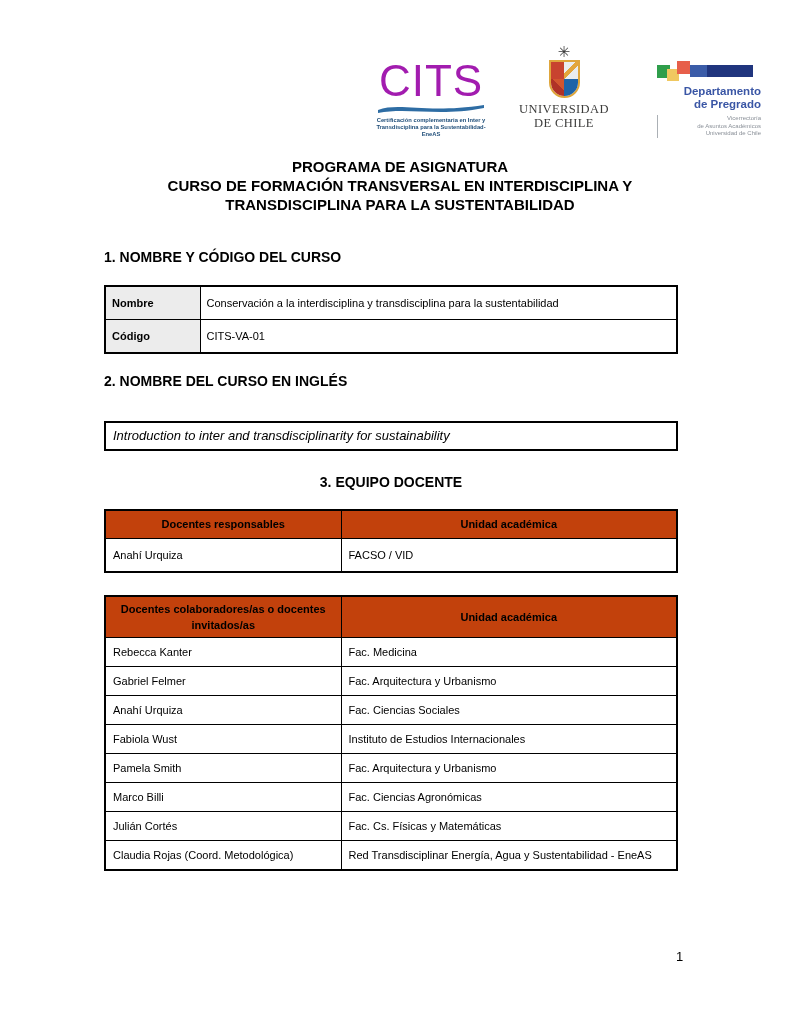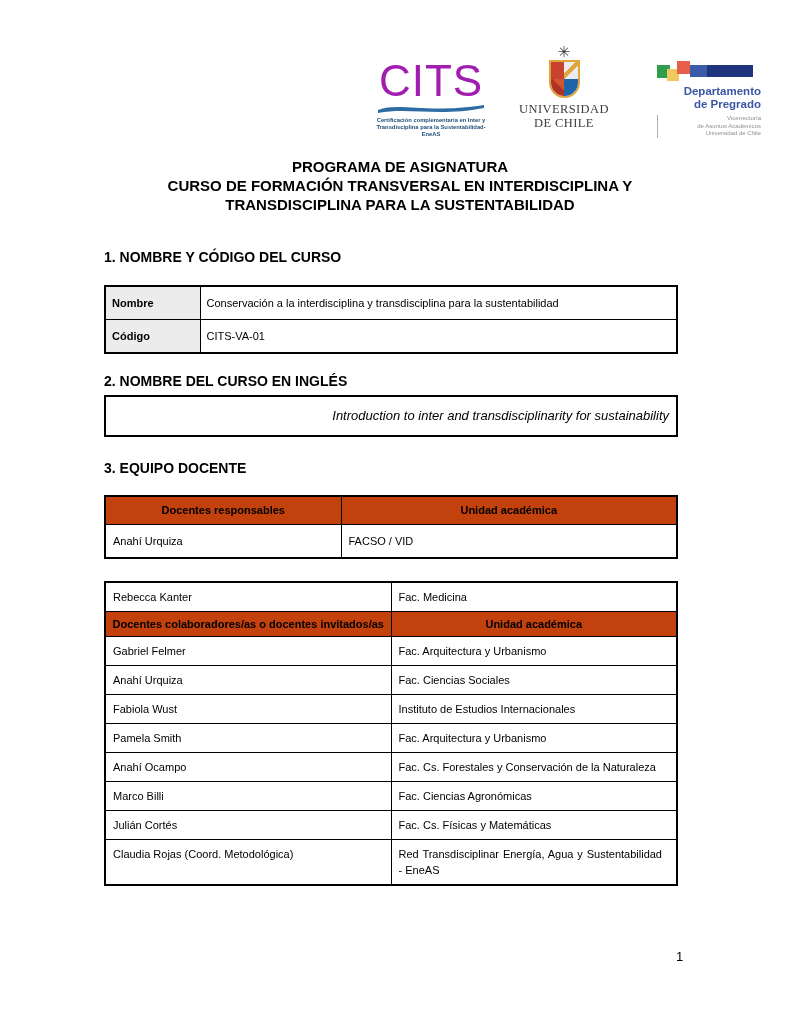--- a/index.html
+++ b/index.html
@@ -100,21 +100,21 @@
     font-weight: bold;
     font-size: 15px;
     line-height: 19px;
   }
 
   
   .content { width: 574px; margin-left: 104px; }
   .sec-heading { font-size: 14px; font-weight: bold; margin: 0; }
   .h-s1 { margin-top: 35px; }
   .h-s2 { margin-top: 19px; }
-  .h-s3 { margin-top: 23px; }
+  .h-s3 { margin-top: 23px; text-align: center; }
 
   table {
     border-collapse: collapse;
     width: 574px;
     border: 2px solid #000;
     table-layout: fixed;
   }
   td, th {
     border: 1px solid #000;
     font-size: 11px;
@@ -131,27 +131,26 @@
     vertical-align: middle;
   }
 
   .t-nombre { margin-top: 20px; }
   .t-nombre td { padding: 8px 6px; line-height: 16px; }
   .t-nombre .label-cell { width: 95px; background: #ECECEC; font-weight: bold; }
   .t-nombre .value-cell { padding-right: 2px; }
   .bold { font-weight: normal; }
 
   .en-box {
-    margin-top: 6px;
+    margin-top: 32px;
     border: 2px solid #000;
-    padding: 11px 7px;
+    padding: 5px 7px;
     font-size: 13px;
     font-style: italic;
     line-height: 16px;
-    text-align: right;
   }
 
   .t-resp { margin-top: 19px; }
   .t-resp th { height: 28px; }
   .t-resp td { padding: 8px 7px; line-height: 16px; }
   .t-colab { margin-top: 22px; }
   .t-colab td { padding: 6px 7px; line-height: 16px; text-align: justify; }
   .col-name { width: 236px; }
   .t-colab td.name-cell { padding-right: 20px; }
   .t-colab td.unit-cell { padding-right: 14px; }
@@ -251,48 +250,44 @@
         <tr>
           <td class="name-cell">Anahí Urquiza</td>
           <td>FACSO / VID</td>
         </tr>
       </tbody>
     </table>
 
     <table class="t-colab">
       <tbody>
         <tr>
+          <th class="col-name">Docentes colaboradores/as o docentes invitados/as</th>
+          <th>Unidad académica</th>
+        </tr>
+        <tr>
           <td class="name-cell">Rebecca Kanter</td>
           <td class="unit-cell">Fac. Medicina</td>
         </tr>
         <tr>
-          <th class="col-name">Docentes colaboradores/as o docentes invitados/as</th>
-          <th>Unidad académica</th>
-        </tr>
-        <tr>
           <td class="name-cell">Gabriel Felmer</td>
           <td class="unit-cell">Fac. Arquitectura y Urbanismo</td>
         </tr>
         <tr>
           <td class="name-cell">Anahí Urquiza</td>
           <td class="unit-cell">Fac. Ciencias Sociales</td>
         </tr>
         <tr>
           <td class="name-cell">Fabiola Wust</td>
           <td class="unit-cell">Instituto de Estudios Internacionales</td>
         </tr>
         <tr>
           <td class="name-cell">Pamela Smith</td>
           <td class="unit-cell">Fac. Arquitectura y Urbanismo</td>
         </tr>
         <tr>
-          <td class="name-cell">Anahí Ocampo</td>
-          <td class="unit-cell">Fac. Cs. Forestales y Conservación de la Naturaleza</td>
-        </tr>
-        <tr>
           <td class="name-cell">Marco Billi</td>
           <td class="unit-cell">Fac. Ciencias Agronómicas</td>
         </tr>
         <tr>
           <td class="name-cell">Julián Cortés</td>
           <td class="unit-cell">Fac. Cs. Físicas y Matemáticas</td>
         </tr>
         <tr>
           <td class="name-cell">Claudia Rojas (Coord. Metodológica)</td>
           <td class="unit-cell">Red Transdisciplinar Energía, Agua y Sustentabilidad - EneAS</td>

